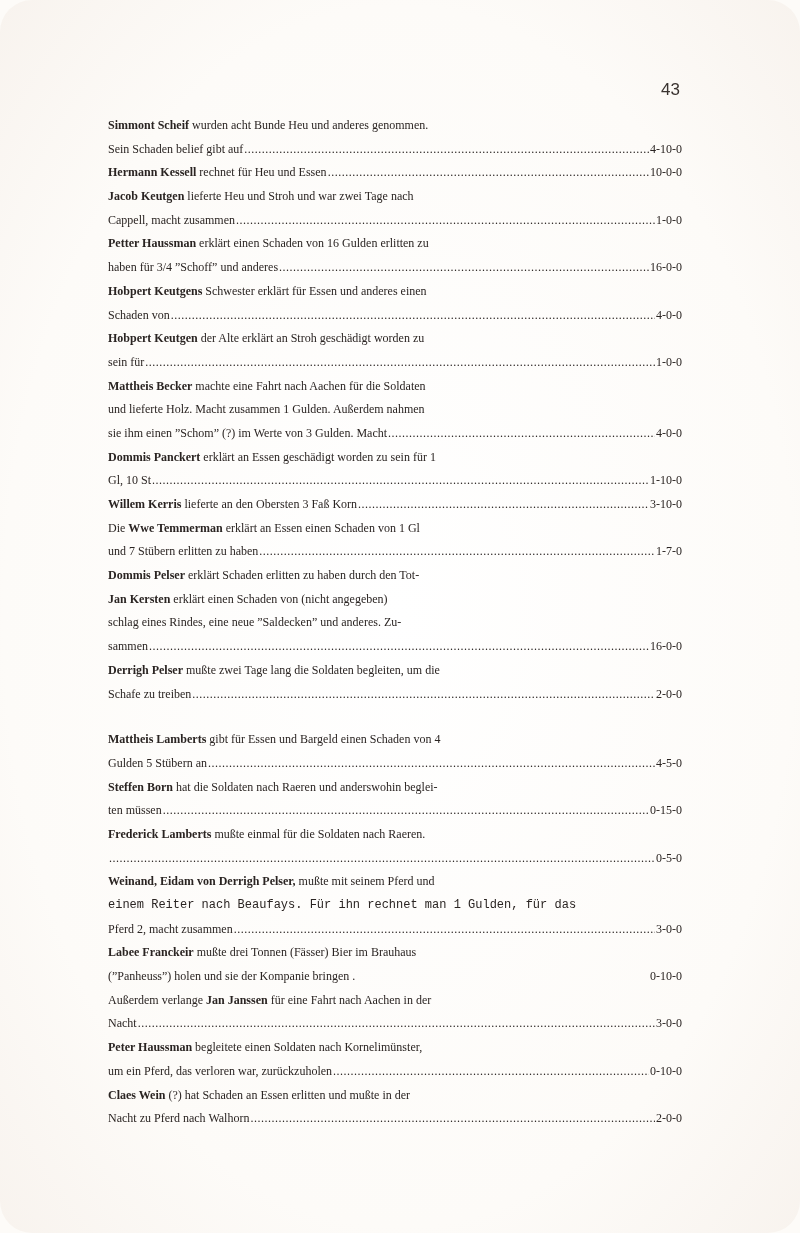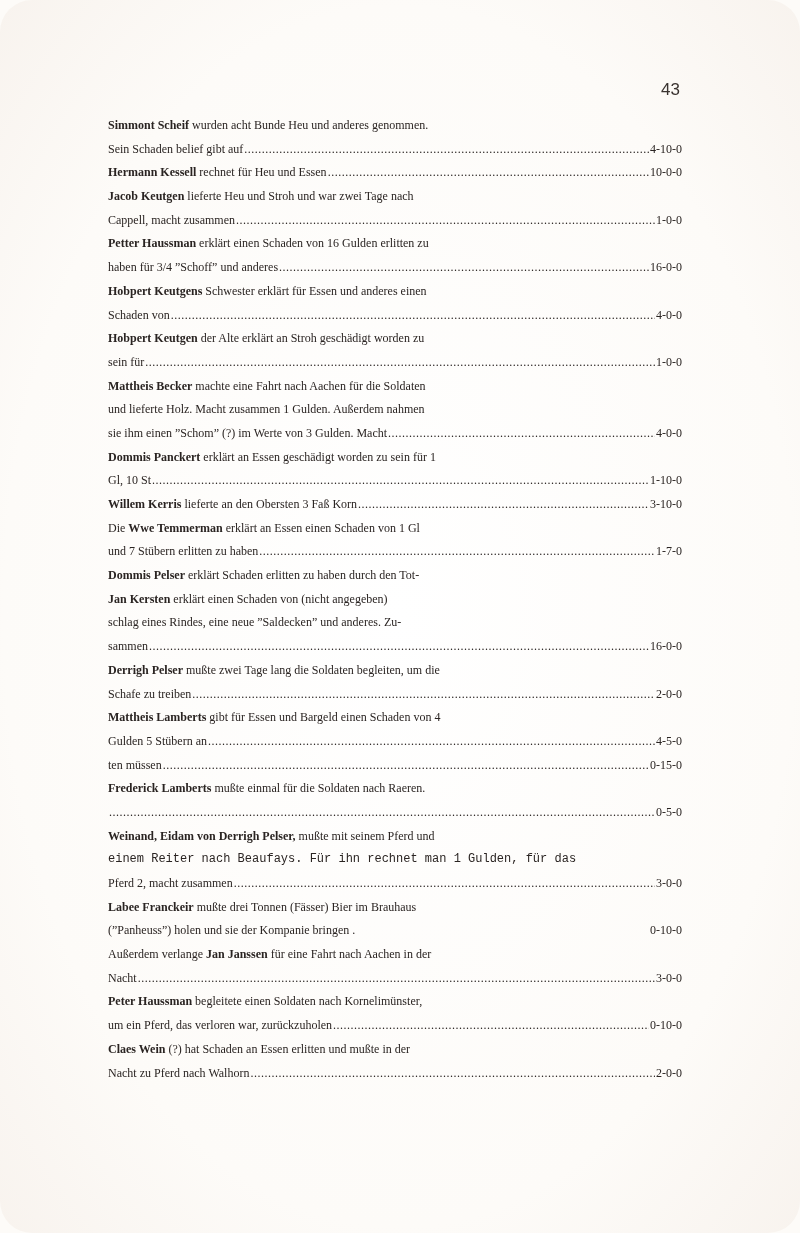--- a/index.html
+++ b/index.html
@@ -146,26 +146,27 @@
         <span class="content"><span>sammen</span></span>
         <span class="leader"></span>
         <span class="amount">16-0-0</span>
       </div>
       <div class="line justify" style="display: block;"><span class="content"><span class="name">Derrigh Pelser</span><span> mußte zwei Tage lang die Soldaten begleiten, um die</span></span></div>
       <div class="line">
         <span class="content"><span>Schafe zu treiben</span></span>
         <span class="leader"></span>
         <span class="amount">2-0-0</span>
       </div>
-      <div class="line justify" style="display: block;"><span class="content"><span class="name">Mattheis Lamberts</span><span> gibt für Essen und Bargeld einen Schaden von 4</span></span></div>
+      <div class="line justify" style="display: block; margin-top: 22px;"><span class="content"><span class="name">Mattheis Lamberts</span><span> gibt für Essen und Bargeld einen Schaden von 4</span></span></div>
       <div class="line">
         <span class="content"><span>Gulden 5 Stübern an</span></span>
         <span class="leader"></span>
         <span class="amount">4-5-0</span>
       </div>
+      <div class="line justify" style="display: block;"><span class="content"><span class="name">Steffen Born</span><span> hat die Soldaten nach Raeren und anderswohin beglei-</span></span></div>
       <div class="line">
         <span class="content"><span>ten müssen</span></span>
         <span class="leader"></span>
         <span class="amount">0-15-0</span>
       </div>
       <div class="line justify" style="display: block;"><span class="content"><span class="name">Frederick Lamberts</span><span> mußte einmal für die Soldaten nach Raeren.</span></span></div>
       <div class="line">
         <span class="content"><span></span></span>
         <span class="leader"></span>
         <span class="amount">0-5-0</span>

